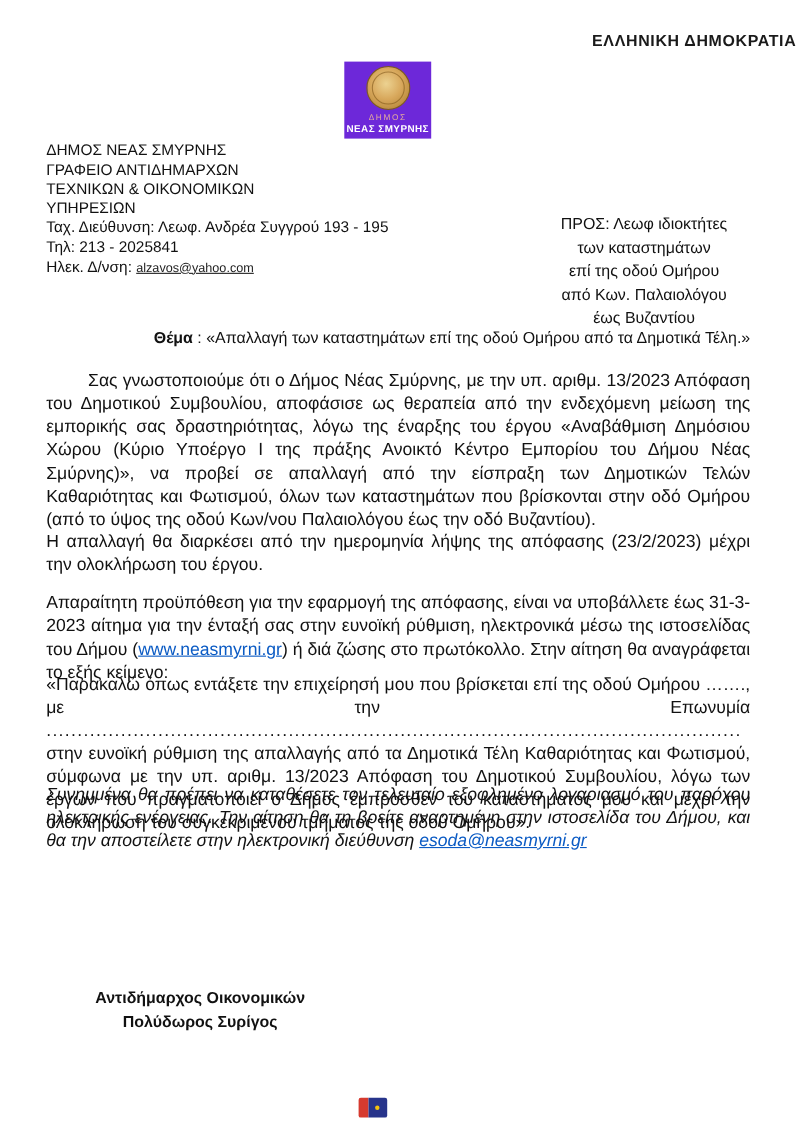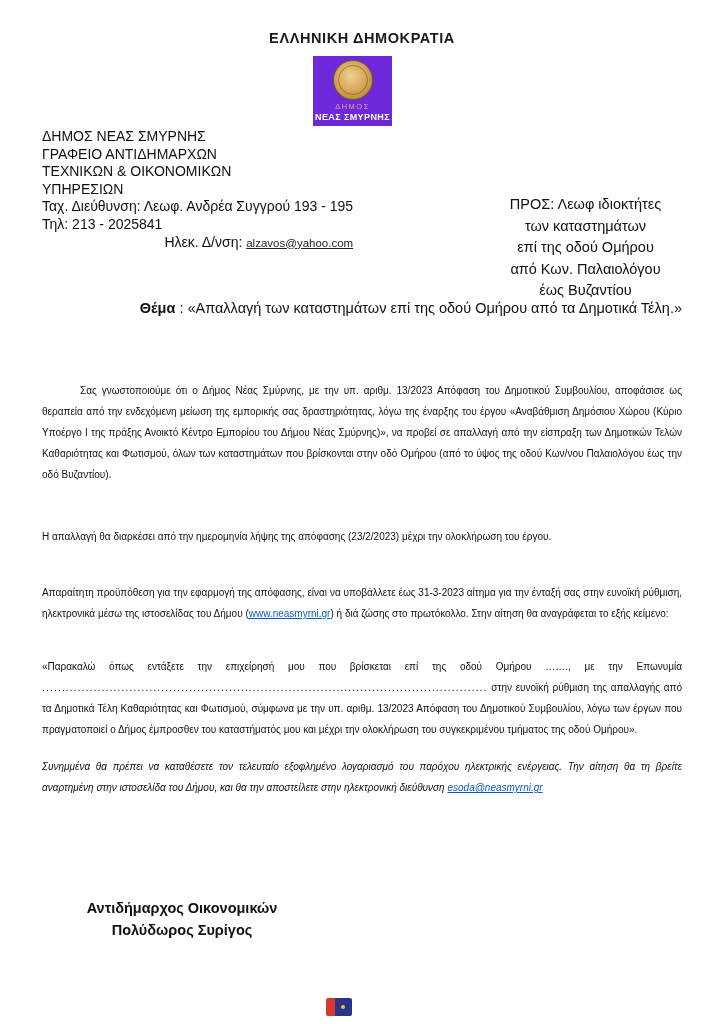--- a/index.html
+++ b/index.html
@@ -6,21 +6,21 @@
   body{
     width:724px;height:1024px;background:#ffffff;
     font-family:"Liberation Sans","DejaVu Sans",sans-serif;
     color:#141414;
   }
   .page{position:relative;width:724px;height:1024px;overflow:hidden;background:#fff;}
 
   
   .republic{
     position:absolute;top:30px;left:0;width:100%;
-    text-align:center;font-size:14.5px;font-weight:600;letter-spacing:.6px;color:#1a1a1a;
+    text-align:right;font-size:14.5px;font-weight:600;letter-spacing:.6px;color:#1a1a1a;
   }
 
   
   .logo{
     position:absolute;top:56px;left:313px;width:79px;height:70px;
     background:#6d28d9;display:flex;flex-direction:column;align-items:center;
   }
   .seal{
     width:40px;height:40px;border-radius:50%;margin-top:4px;
     background:radial-gradient(circle at 45% 40%, #ecd291 0%, #d8a85c 45%, #b98a3c 80%, #a2762e 100%);
@@ -29,36 +29,36 @@
   .seal::after{
     content:"";position:absolute;inset:4px;border-radius:50%;
     border:1px solid rgba(120,80,20,.55);
   }
   .logo-town{font-size:7.5px;color:#e0a89e;letter-spacing:1.5px;margin-top:2px;line-height:9px;}
   .logo-name{font-size:9px;color:#ffffff;font-weight:bold;letter-spacing:.4px;line-height:11px;margin-top:1px;white-space:nowrap;}
 
   
   .sender{position:absolute;top:128px;left:42px;font-size:14px;line-height:17.6px;color:#111;}
   .sender [data-name="text-line"]{white-space:nowrap;}
-  .email-line{white-space:nowrap;text-align:right;}
+  .email-line{white-space:nowrap;}
   .email-link{font-size:11.5px;text-decoration:underline;color:#222;cursor:pointer;}
 
   
   .recipient{
     position:absolute;top:194px;left:468px;width:235px;
     text-align:center;font-size:14.5px;line-height:21.5px;color:#111;
   }
 
   
   .subject{position:absolute;top:300px;left:42px;width:640px;font-size:14.5px;color:#111;text-align:right;}
 
   
   .para{
     position:absolute;left:42px;width:640px;
-    font-size:10px;line-height:21px;text-align:justify;color:#111;margin-top:44px;
+    font-size:16px;line-height:21px;text-align:justify;color:#111;
   }
   #p1{top:336px;text-indent:38px;}
   #p2{top:482px;}
   #p3{top:538px;}
   #p4{top:612px;}
   #p5{top:712px;font-style:italic;}
 
   .b{font-weight:bold;}
   .link{color:#0b5bc4;text-decoration:underline;cursor:pointer;}
   .dots{word-break:break-all;letter-spacing:1.2px;}

